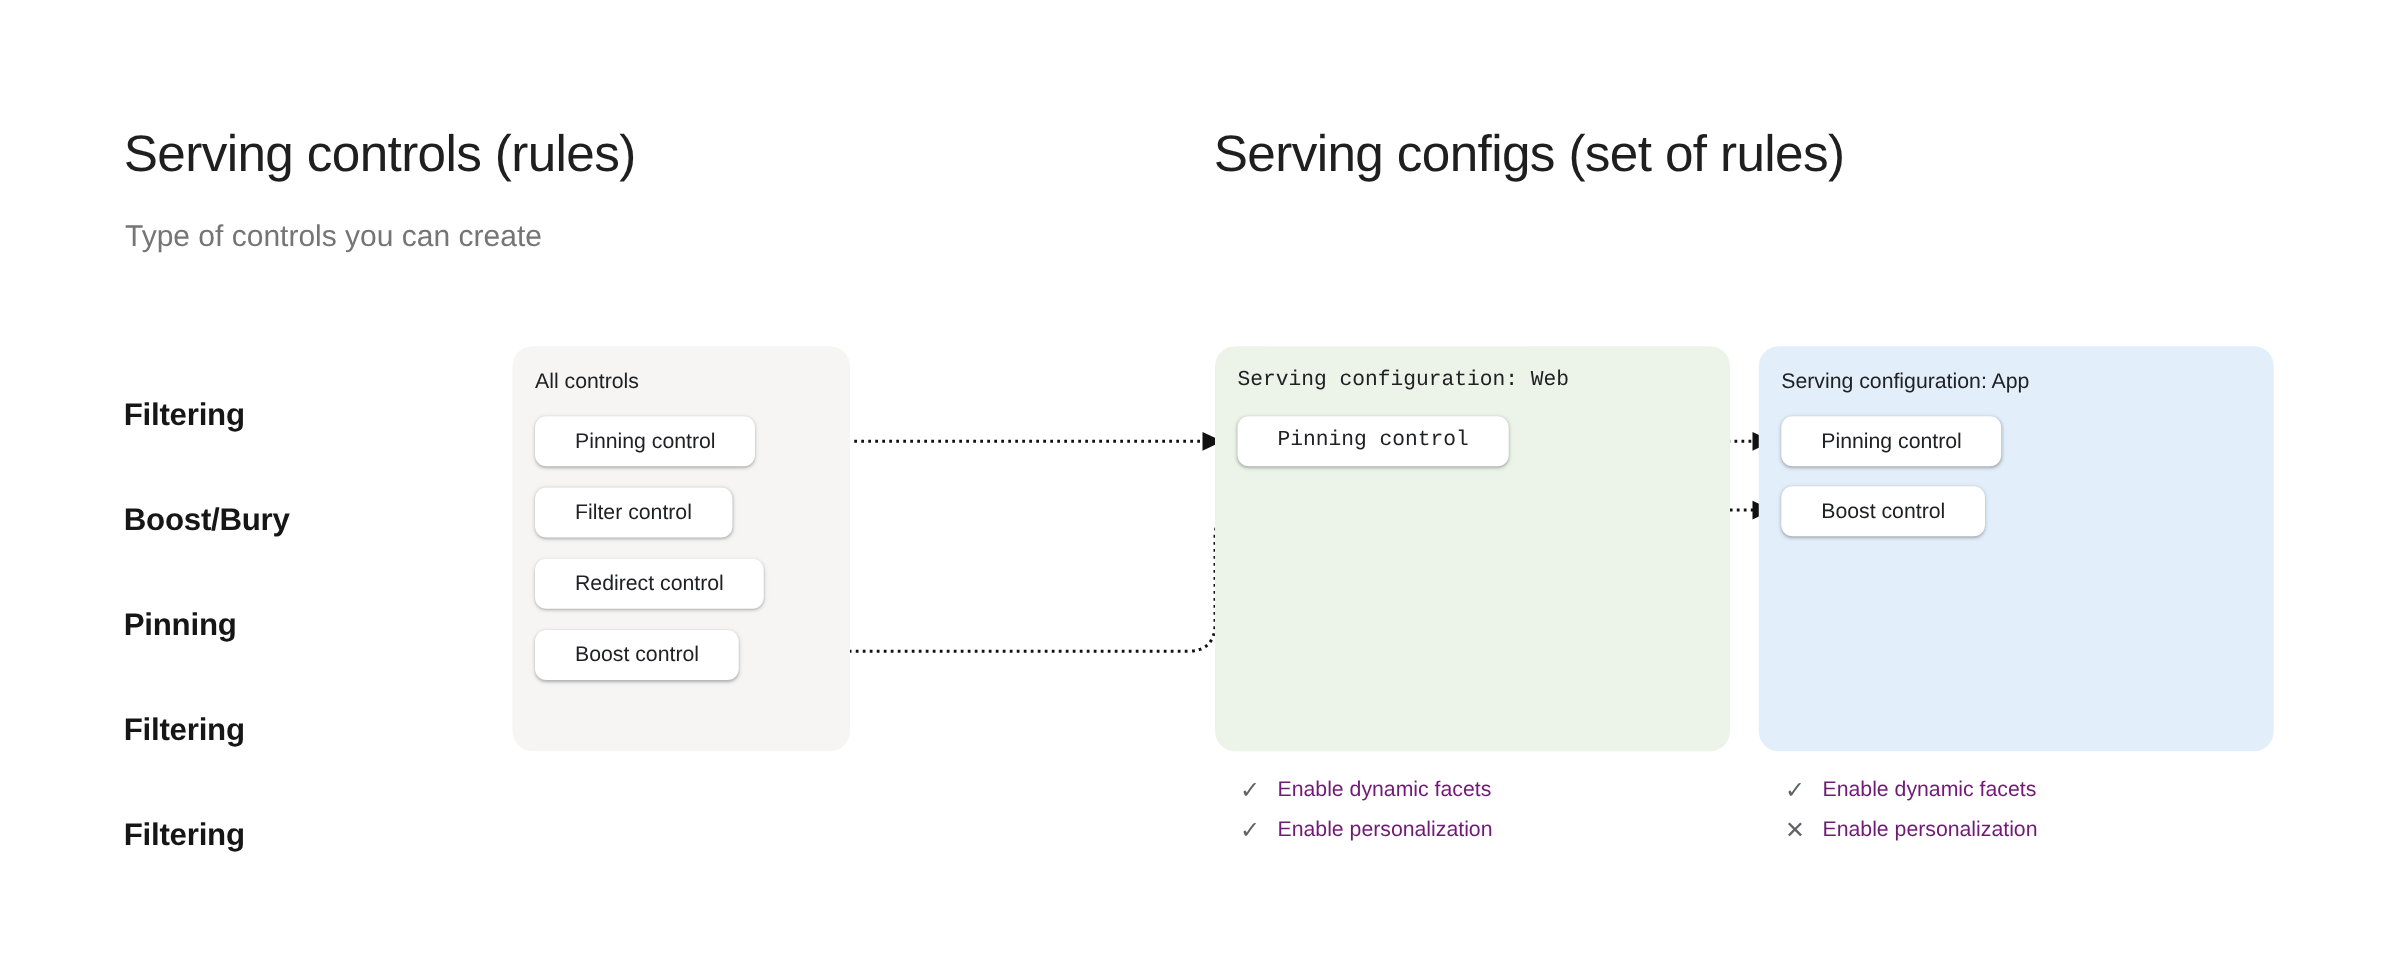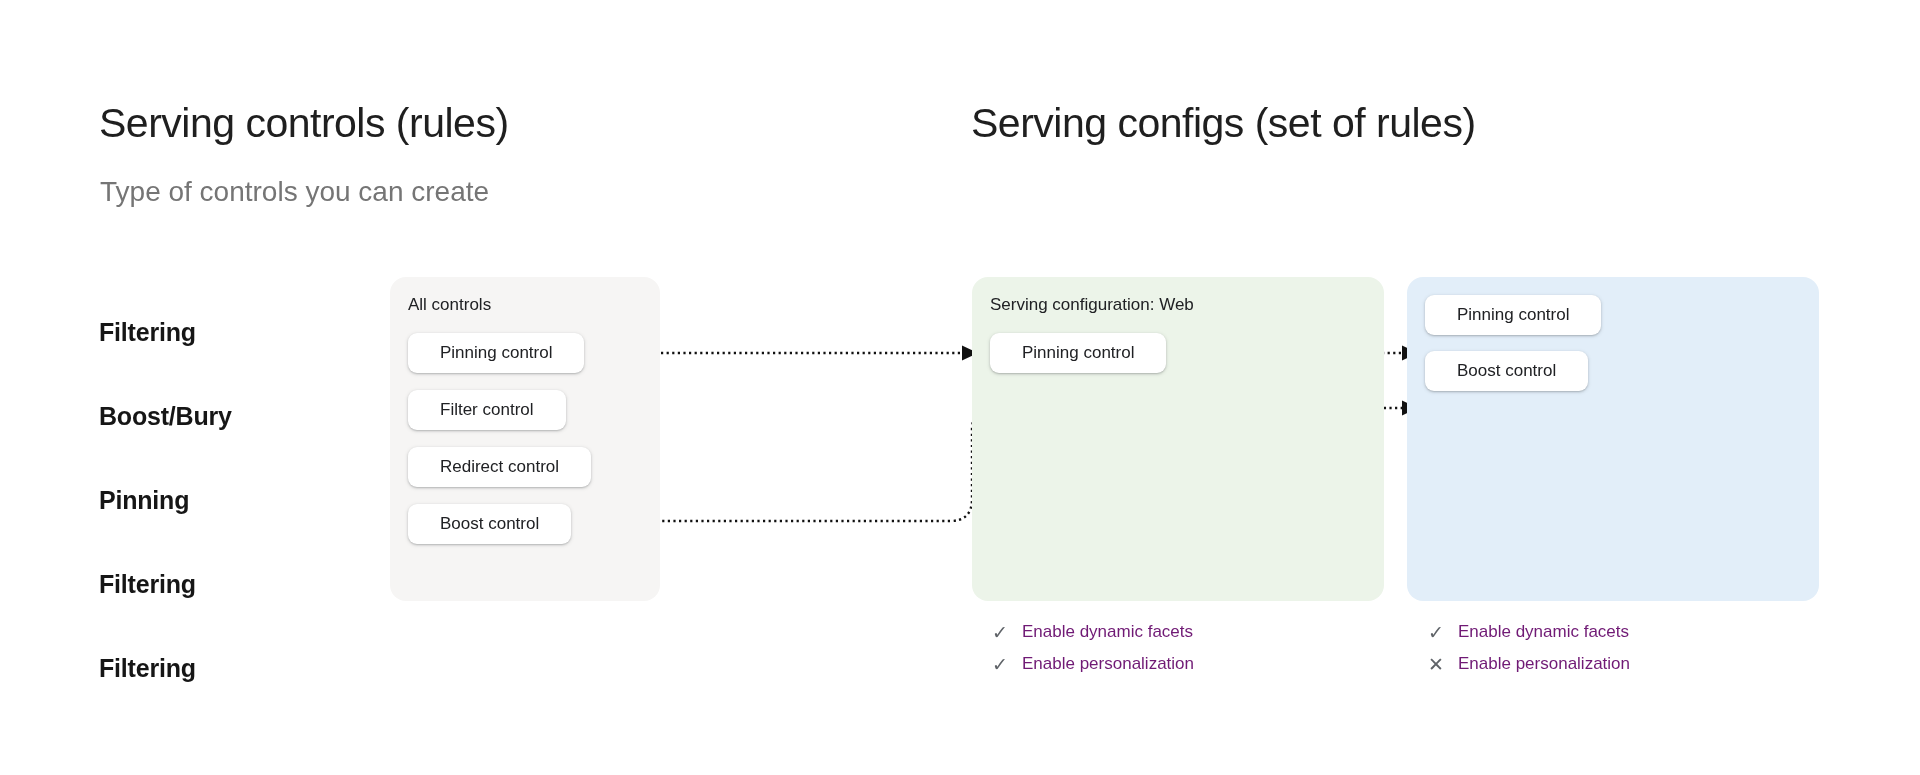--- a/index.html
+++ b/index.html
@@ -12,39 +12,39 @@
   .section-title {
     position: absolute; top: 100px;
     font-size: 41px; font-weight: 400; letter-spacing: -0.5px; color: #1f1f1f;
     white-space: nowrap;
   }
   .section-title.left  { left: 99px; }
   .section-title.right { left: 971px; }
 
   .section-subtitle {
     position: absolute; top: 176px;
-    font-size: 28px; font-weight: 400; color: #757575; white-space: nowrap;
+    font-size: 24px; font-weight: 400; color: #757575; white-space: nowrap;
   }
   .section-subtitle.left  { left: 100px; }
   .section-subtitle.right { left: 973px; }
 
   
   .control-type-list { position: absolute; left: 99px; top: 268px; }
   .control-type-item {
     font-size: 25px; font-weight: 700; color: #161616;
     line-height: 40px; letter-spacing: -0.2px; white-space: nowrap; margin-top: 44px;
   }
 
   
   .card {
     position: absolute; top: 277px; height: 324px;
     border-radius: 16px; padding: 18px;
   }
-  .card-all   { left: 390px;  width: 270px; background: #f6f5f4; }
-  .card-web   { left: 972px;  width: 412px; background: #ecf4e9; }
+  .card-all   { left: 410px;  width: 270px; background: #f6f5f4; }
+  .card-web   { left: 972px;  width: 412px; background: #ecf4e9; font-family: Liberation Mono, monospace; }
   .card-app   { left: 1407px; width: 412px; background: #e2eef9; }
 
   .card-title {
     font-size: 17px; color: #202124; line-height: 20px;
     margin-bottom: 18px; white-space: nowrap;
   }
 
   .control-chip {
     display: table; 
     background: #ffffff; border-radius: 9px;
@@ -109,20 +109,21 @@
     <div class="control-chip">Redirect control</div>
     <div class="control-chip">Boost control</div>
   </div>
 
   <div class="card card-web">
     <div class="card-title">Serving configuration: Web</div>
     <div class="control-chip">Pinning control</div>
   </div>
 
   <div class="card card-app">
+    <div class="card-title">Serving configuration: App</div>
     <div class="control-chip">Pinning control</div>
     <div class="control-chip">Boost control</div>
   </div>
 
   <div class="settings-list web">
     <div class="settings-row">
       <span class="settings-icon">✓</span>
       <span class="settings-label">Enable dynamic facets</span>
     </div>
     <div class="settings-row">

